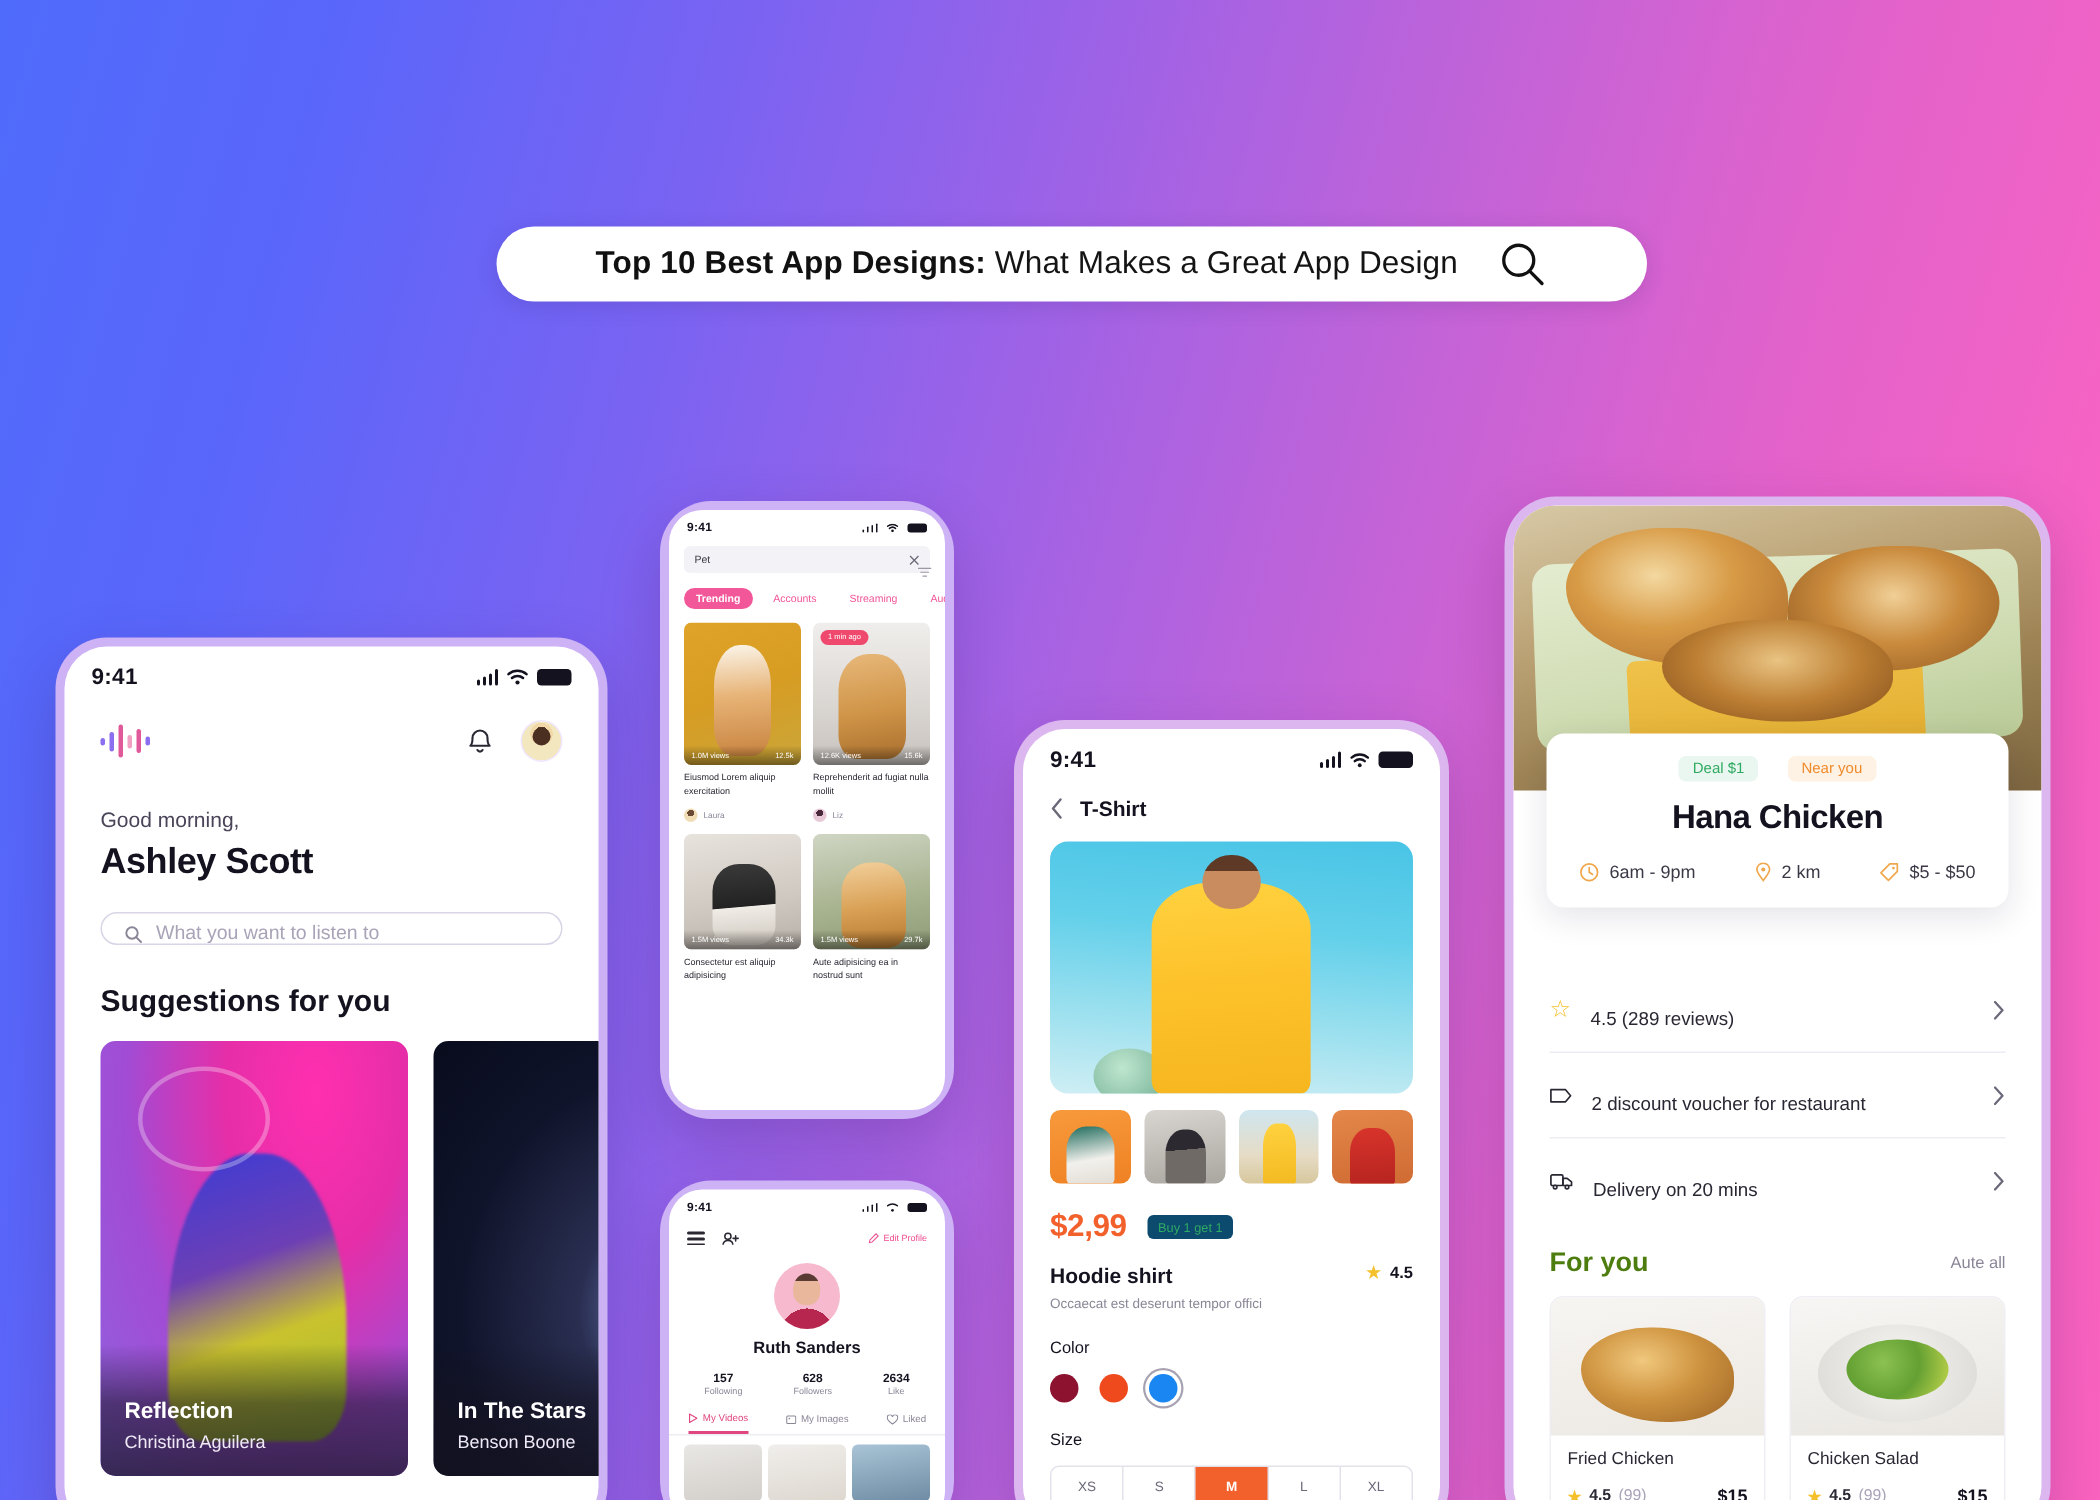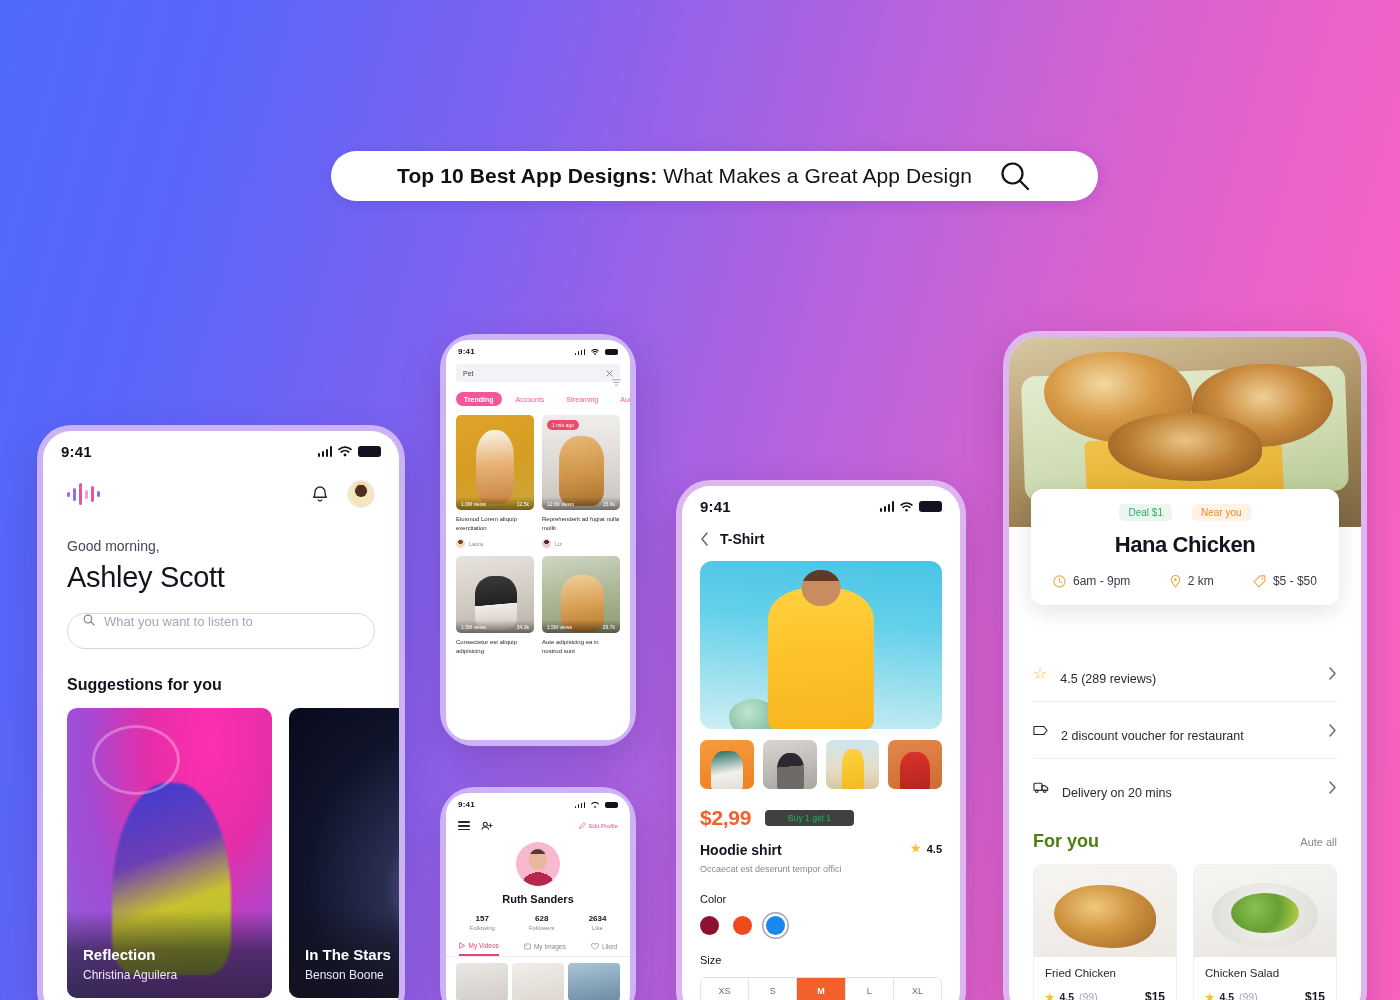--- a/index.html
+++ b/index.html
@@ -60,27 +60,27 @@
   .bell svg { display:block; }
   .avatar-sm {
     width: 28px; height: 28px; border-radius: 50%;
     background: radial-gradient(circle at 50% 32%, #5a3a2a 0 22%, #f2d7a8 22% 34%, #f3e7c0 34% 100%);
     border: 1.5px solid #f0e6ff; overflow:hidden; position:relative;
   }
   .avatar-sm::after{ content:""; position:absolute; left:50%; top:14%; width:46%; height:46%;
     transform:translateX(-50%); border-radius:50%; background:#4b2f20; }
   .greet { padding: 30px 24px 0 24px; }
   .greet .hello { font-size: 14px; color: #4a4458; }
-  .greet .name { font-size: 29px; font-weight: 400; color: #14121f; margin-top: 7px; letter-spacing:-.3px;}
+  .greet .name { font-size: 24px; font-weight: 700; color: #14121f; margin-top: 7px; letter-spacing:-.3px;}
   .searchbox {
-    margin: 19px 24px 0 24px; height: 36px; border: 1px solid #d9d4e6; border-radius: 20px;
-    display: flex; align-items: flex-start; gap: 9px; padding: 0 15px;
+    margin: 19px 24px 0 24px; height: 22px; border: 1px solid #d9d4e6; border-radius: 20px;
+    display: flex; align-items: flex-end; gap: 9px; padding: 0 15px;
   }
   .searchbox .ph { font-size: 13px; color: #a9a3b8; }
-  .sec-title { padding: 27px 24px 0 24px; font-size: 16px; font-weight: 700; color: #14121f; }
+  .sec-title { padding: 27px 24px 0 24px; font-size: 20px; font-weight: 700; color: #14121f; }
   .cards-row { display: flex; gap: 17px; padding: 14px 0 0 24px; }
   .mcard { width: 205px; height: 290px; border-radius: 10px; position: relative; overflow: hidden; flex: 0 0 auto; }
   .mcard.c1 { background:
      radial-gradient(ellipse at 70% 12%, #ff2fb0 0%, #e62ea8 30%, #a24bd4 62%, #8f63e0 100%); }
   .mcard.c1::before{ content:""; position:absolute; left:22%; top:26%; width:58%; height:66%;
     background: linear-gradient(160deg,#3b3bd6 0%, #6d3fb5 38%, #c9c22e 62%, #9fbe2a 100%);
     border-radius: 46% 46% 20% 20% / 60% 60% 18% 18%; filter: blur(1px); }
   .mcard.c1::after{ content:""; position:absolute; left:12%; top:6%; width:40%; height:22%;
     border:3px solid rgba(255,255,255,.3); border-radius:50%; }
   .mcard.c2 { background: radial-gradient(ellipse at 75% 62%, #6d7fb8 0%, #2a2f52 26%, #10142b 62%, #080b1c 100%); }
@@ -194,21 +194,21 @@
   .sp-thumb.t1 { background: linear-gradient(170deg,#f79a3c 0%, #ef8123 100%); }
   .sp-thumb.t1::after{content:"";position:absolute;left:20%;top:22%;width:60%;height:78%;border-radius:40% 40% 8% 8%;background:linear-gradient(170deg,#1e6b5c 0%, #f2f0ec 58%, #e2ded6 100%);}
   .sp-thumb.t2 { background: linear-gradient(170deg,#d9d6d1 0%, #a9a59f 100%); }
   .sp-thumb.t2::after{content:"";position:absolute;left:26%;top:26%;width:50%;height:74%;border-radius:44% 44% 8% 8%;background:linear-gradient(175deg,#2c2a30 0 38%, #6f6a66 38% 100%);}
   .sp-thumb.t3 { background: linear-gradient(180deg,#cfe6ef 0%, #e6dcc6 62%, #d7c79c 100%); }
   .sp-thumb.t3::after{content:"";position:absolute;left:30%;top:18%;width:42%;height:82%;border-radius:38% 38% 6% 6%;background:linear-gradient(175deg,#ffd23f 0%, #f3ba22 100%);}
   .sp-thumb.t4 { background: linear-gradient(170deg,#e4874a 0%, #cf6b33 100%); }
   .sp-thumb.t4::after{content:"";position:absolute;left:22%;top:24%;width:56%;height:78%;border-radius:42% 42% 8% 8%;background:linear-gradient(175deg,#d8342b 0%, #b62420 100%);}
   .sp-price-row { display:flex; align-items:center; gap:14px; padding: 17px 18px 0 18px; }
   .sp-price { font-size: 21px; font-weight: 700; color: #f2612c; letter-spacing:-.3px; }
-  .sp-promo { font-size: 8.5px; color:#2faa62; background:#404040; border-radius:4px; padding: 3px 23px; }
+  .sp-promo { font-size: 8.5px; color:#2faa62; background:#0c4a6e; border-radius:4px; padding: 3px 7px; }
   .sp-title-row { display:flex; align-items:flex-start; justify-content:space-between; padding: 12px 18px 0 18px; }
   .sp-title { font-size: 14px; font-weight:700; color:#14121f; }
   .sp-sub { font-size: 9px; color:#8b8697; margin-top:6px; }
   .sp-rate { display:flex; align-items:center; gap:6px; font-size:11px; font-weight:700; color:#14121f; }
   .sp-label { padding: 19px 18px 0 18px; font-size: 11px; color:#14121f; }
   .sp-colors { display:flex; gap:14px; padding: 11px 18px 0 18px; }
   .swatch { width:19px; height:19px; border-radius:50%; }
   .swatch.s1{ background:#8c1230; }
   .swatch.s2{ background:#ef4a1e; }
   .swatch.s3{ background:#1a86f2; box-shadow: 0 0 0 2.5px #fff, 0 0 0 4px #a7a2b2; }

